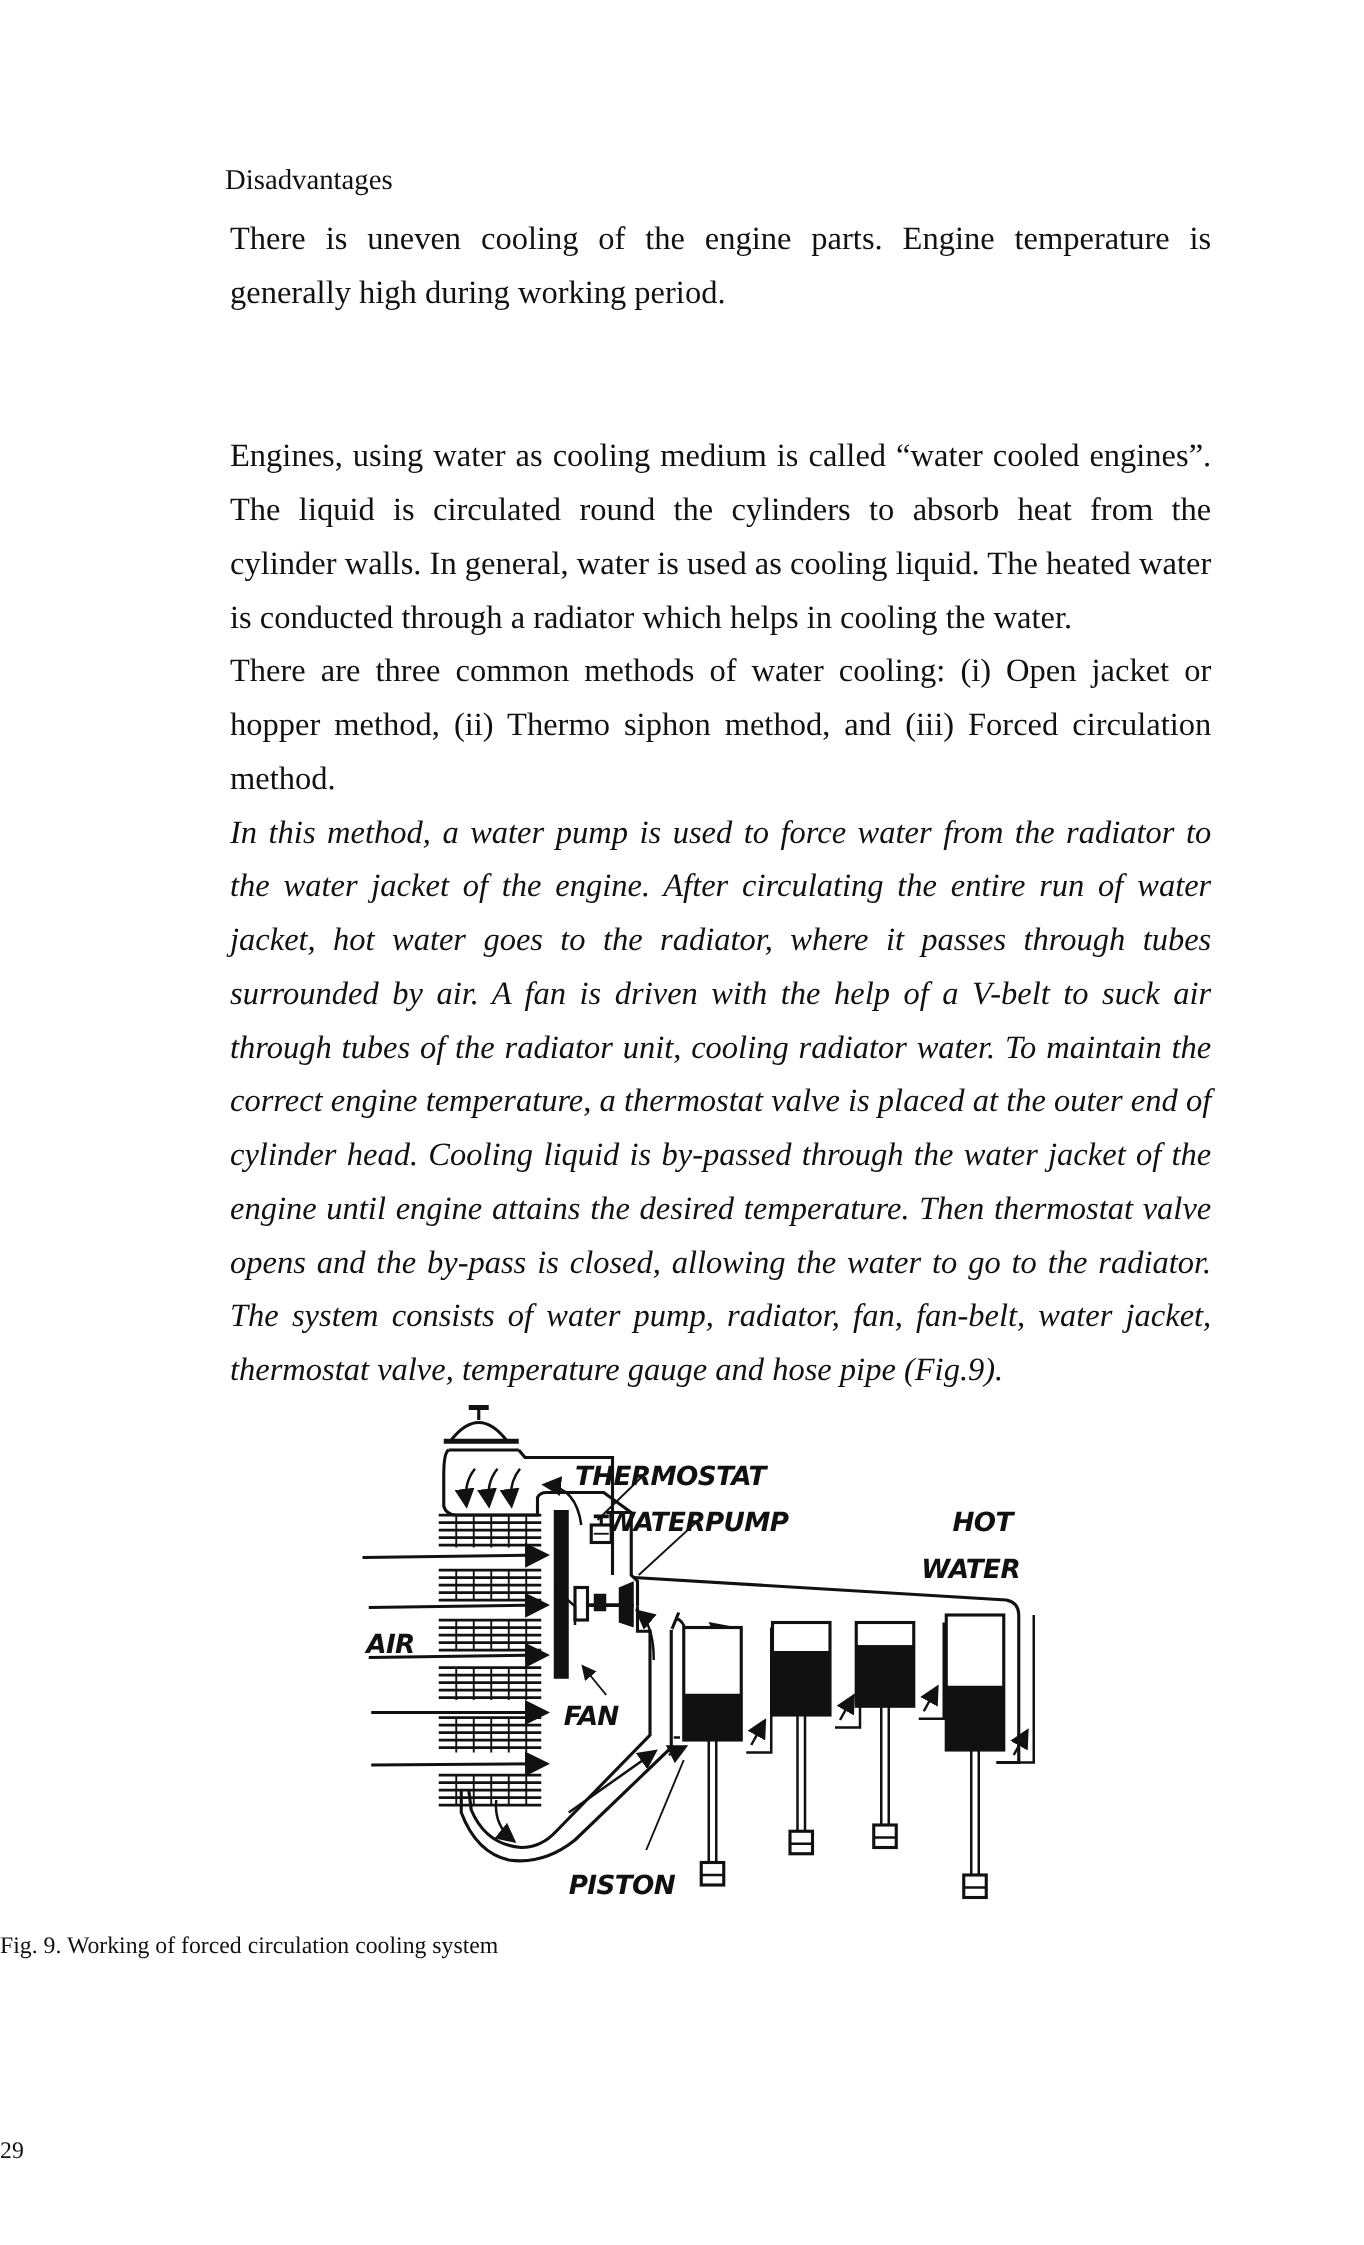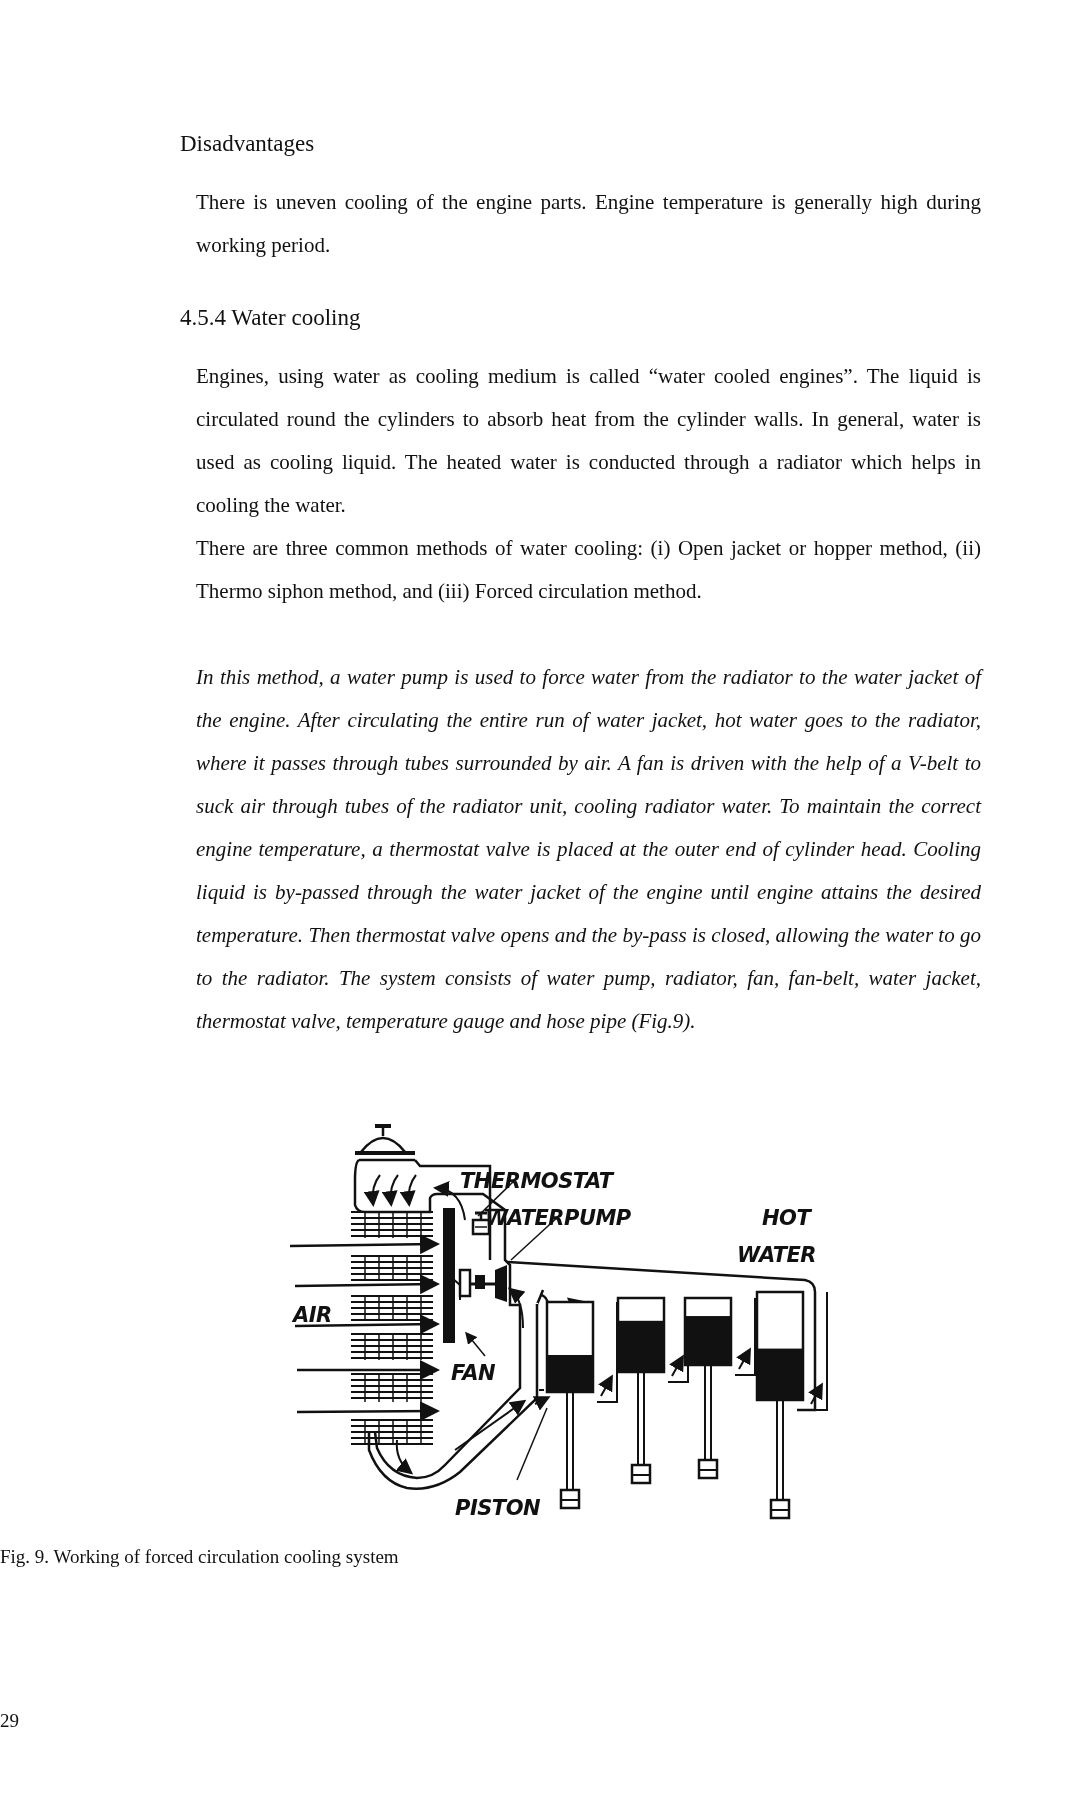--- a/index.html
+++ b/index.html
@@ -1,21 +1,21 @@
 <!DOCTYPE html>
 <html><head>
 <meta charset="utf-8">
 <style>
   html, body { margin: 0; padding: 0; background: #ffffff; }
   body { width: 1091px; height: 1796px; position: relative; overflow: hidden;
          font-family: "Liberation Serif", "DejaVu Serif", serif; color: #111; }
   .page { position: absolute; left: 0; top: 0; width: 1091px; height: 1796px; }
   .block { position: absolute; left: 180px; width: 785px; }
   .heading { font-weight: normal; font-size: 23px; line-height: 43px; margin: 0; }
-  .para { font-size: 21px; line-height: 43px; margin: 16px; text-align: justify; }
+  .para { font-size: 26px; line-height: 43px; margin: 4px; text-align: justify; }
   .para.last-left { text-align-last: left; }
   #h-disadv { top: 122px; }
   #p-disadv { top: 165px; }
   #h-water { top: 296px; }
   #p-water1 { top: 339px; }
   #p-water2 { top: 511px; }
   #h-forced { top: 597px; }
   #p-forced { top: 640px; font-style: italic; }
   .figure { position: absolute; left: 285px; top: 1120px; width: 560px; height: 410px; font-style: italic; }
   .figure svg { width: 560px; height: 410px; display: block; }
@@ -26,21 +26,20 @@
                  font-size: 19px; line-height: 26px; }
 </style>
 </head>
 <body>
 
 <div class="page">
 
   <h3 id="h-disadv" class="block heading">Disadvantages</h3>
   <p id="p-disadv" class="block para last-left">There is uneven cooling of the engine parts. Engine temperature is generally high during working period.</p>
 
-  <h3 id="h-water" class="block heading">4.5.4 Water cooling</h3>
   <p id="p-water1" class="block para last-left">Engines, using water as cooling medium is called “water cooled engines”. The liquid is circulated round the cylinders to absorb heat from the cylinder walls. In general, water is used as cooling liquid. The heated water is conducted through a radiator which helps in cooling the water.</p>
   <p id="p-water2" class="block para last-left">There are three common methods of water cooling: (i) Open jacket or hopper method, (ii) Thermo siphon method, and (iii) Forced circulation method.</p>
 
   <p id="p-forced" class="block para last-left">In this method, a water pump is used to force water from the radiator to the water jacket of the engine. After circulating the entire run of water jacket, hot water goes to the radiator, where it passes through tubes surrounded by air. A fan is driven with the help of a V-belt to suck air through tubes of the radiator unit, cooling radiator water. To maintain the correct engine temperature, a thermostat valve is placed at the outer end of cylinder head. Cooling liquid is by-passed through the water jacket of the engine until engine attains the desired temperature. Then thermostat valve opens and the by-pass is closed, allowing the water to go to the radiator. The system consists of water pump, radiator, fan, fan-belt, water jacket, thermostat valve, temperature gauge and hose pipe (Fig.9).</p>
 
   <div class="figure">
     <svg viewBox="0 0 560 410" xmlns="http://www.w3.org/2000/svg">
       <defs>
         <marker id="ah" markerWidth="8" markerHeight="8" refX="6" refY="4" orient="auto">
           <path d="M0,0 L8,4 L0,8 z" fill="#111"></path>

